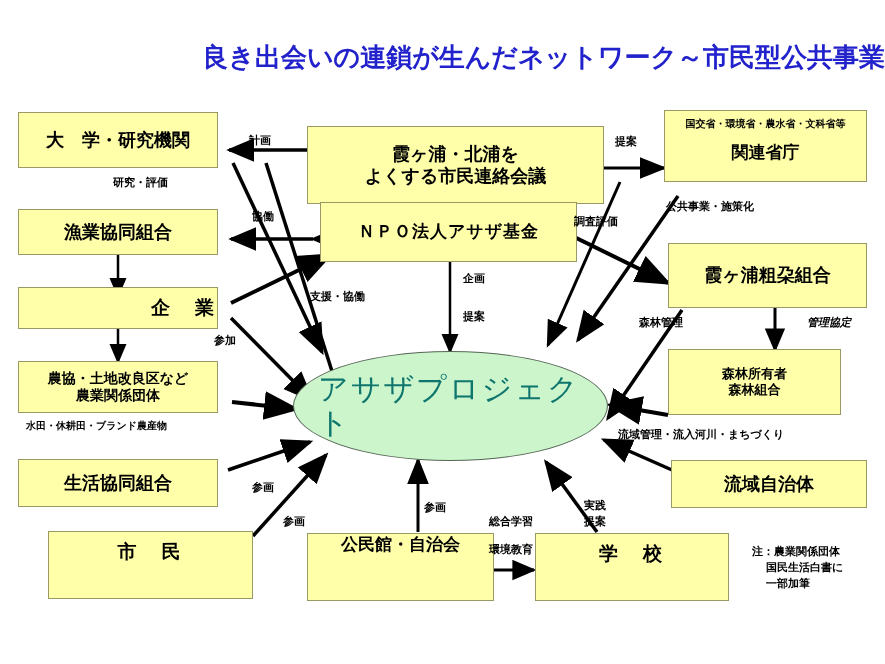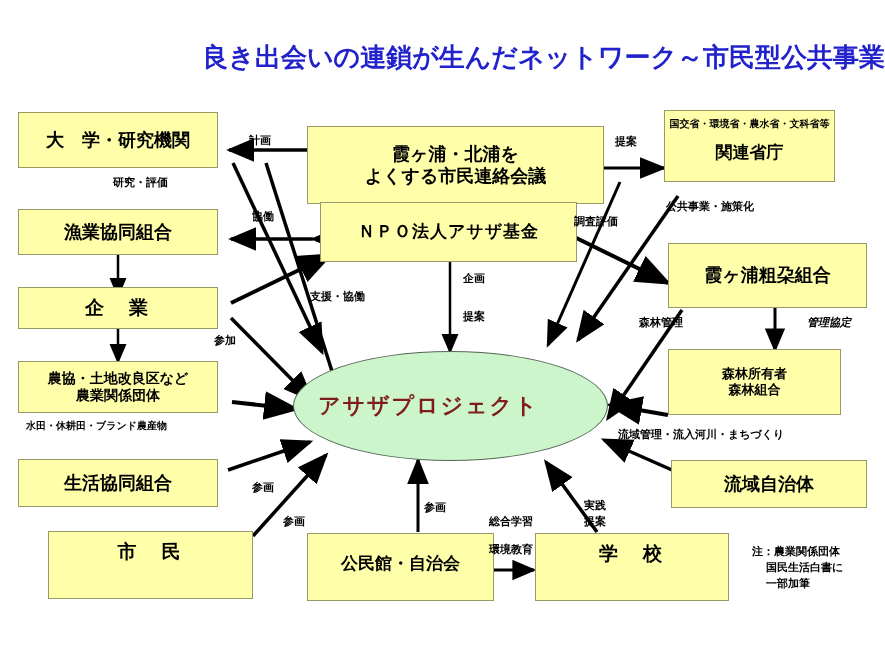--- a/index.html
+++ b/index.html
@@ -49,23 +49,23 @@
   .v-center{justify-content:center;}
   .v-top{justify-content:flex-start;}
 
   
   .ellipse{
     position:absolute;
     background:#ccf5cc;
     border:1px solid #556655;
     border-radius:50%;
     box-sizing:border-box;
-    color:#7f1d1d;
-    font-weight:bold;
-    font-size:22px;
+    color:#0f766e;
+    font-weight:normal;
+    font-size:30px;
     letter-spacing:2px;
     display:flex;
     align-items:center;
     padding:0 24px;
     box-sizing:border-box;
     line-height:1.15;
   }
 
   
   .lbl{
@@ -157,21 +157,21 @@
   <div class="title">良き出会いの連鎖が生んだネットワーク～市民型公共事業</div>
 
   <div class="box v-center" style="left:18px;top:112px;width:200px;height:56px;font-size:18px;">
     <span class="t1">大　学・研究機関</span>
   </div>
 
   <div class="box v-center" style="left:18px;top:209px;width:200px;height:46px;font-size:18px;">
     <span class="t1">漁業協同組合</span>
   </div>
 
-  <div class="box v-center" style="left:18px;top:287px;width:200px;height:42px;font-size:19px;letter-spacing:3px;">
+  <div class="box v-center" style="left:18px;top:287px;width:200px;height:42px;font-size:19px;letter-spacing:3px;text-align:right;">
     <span class="t1">企　業</span>
   </div>
 
   <div class="box v-center" style="left:18px;top:361px;width:200px;height:52px;font-size:14px;">
     <span class="t1">農協・土地改良区など</span>
     <span class="t2">農業関係団体</span>
   </div>
 
   <div class="box v-center" style="left:18px;top:459px;width:200px;height:48px;font-size:18px;">
     <span class="t1">生活協同組合</span>
@@ -187,39 +187,39 @@
   </div>
 
   <div class="box v-center" style="left:320px;top:202px;width:257px;height:60px;font-size:17px;letter-spacing:1px;">
     <span class="t1">ＮＰＯ法人アサザ基金</span>
   </div>
 
   <div class="ellipse" style="left:293px;top:351px;width:315px;height:110px;">
     <span>アサザプロジェクト</span>
   </div>
 
-  <div class="box v-top" style="left:664px;top:110px;width:171px;height:72px;padding-top:7px;">
+  <div class="box v-top" style="left:664px;top:110px;width:203px;height:72px;padding-top:7px;">
     <span class="t1" style="font-size:10px;">国交省・環境省・農水省・文科省等</span>
     <span class="t2" style="font-size:17px;margin-top:11px;">関連省庁</span>
   </div>
 
   <div class="box v-center" style="left:668px;top:243px;width:199px;height:65px;font-size:18px;">
     <span class="t1">霞ヶ浦粗朶組合</span>
   </div>
 
   <div class="box v-center" style="left:668px;top:349px;width:173px;height:66px;font-size:13px;">
     <span class="t1">森林所有者</span>
     <span class="t2">森林組合</span>
   </div>
 
   <div class="box v-center" style="left:671px;top:460px;width:196px;height:48px;font-size:18px;">
     <span class="t1">流域自治体</span>
   </div>
 
-  <div class="box v-top" style="left:307px;top:533px;width:187px;height:68px;font-size:17px;padding-top:19px;">
+  <div class="box v-top" style="left:307px;top:533px;width:187px;height:68px;font-size:17px;padding-top:0;">
     <span class="t1">公民館・自治会</span>
   </div>
 
   <div class="box v-top" style="left:535px;top:533px;width:194px;height:68px;font-size:19px;letter-spacing:3px;padding-top:8px;">
     <span class="t1">学　校</span>
   </div>
 
   <div class="lbl" style="left:249px;top:134px;">計画</div>
   <div class="lbl" style="left:113px;top:176px;">研究・評価</div>
   <div class="lbl" style="left:252px;top:210px;">協働</div>

